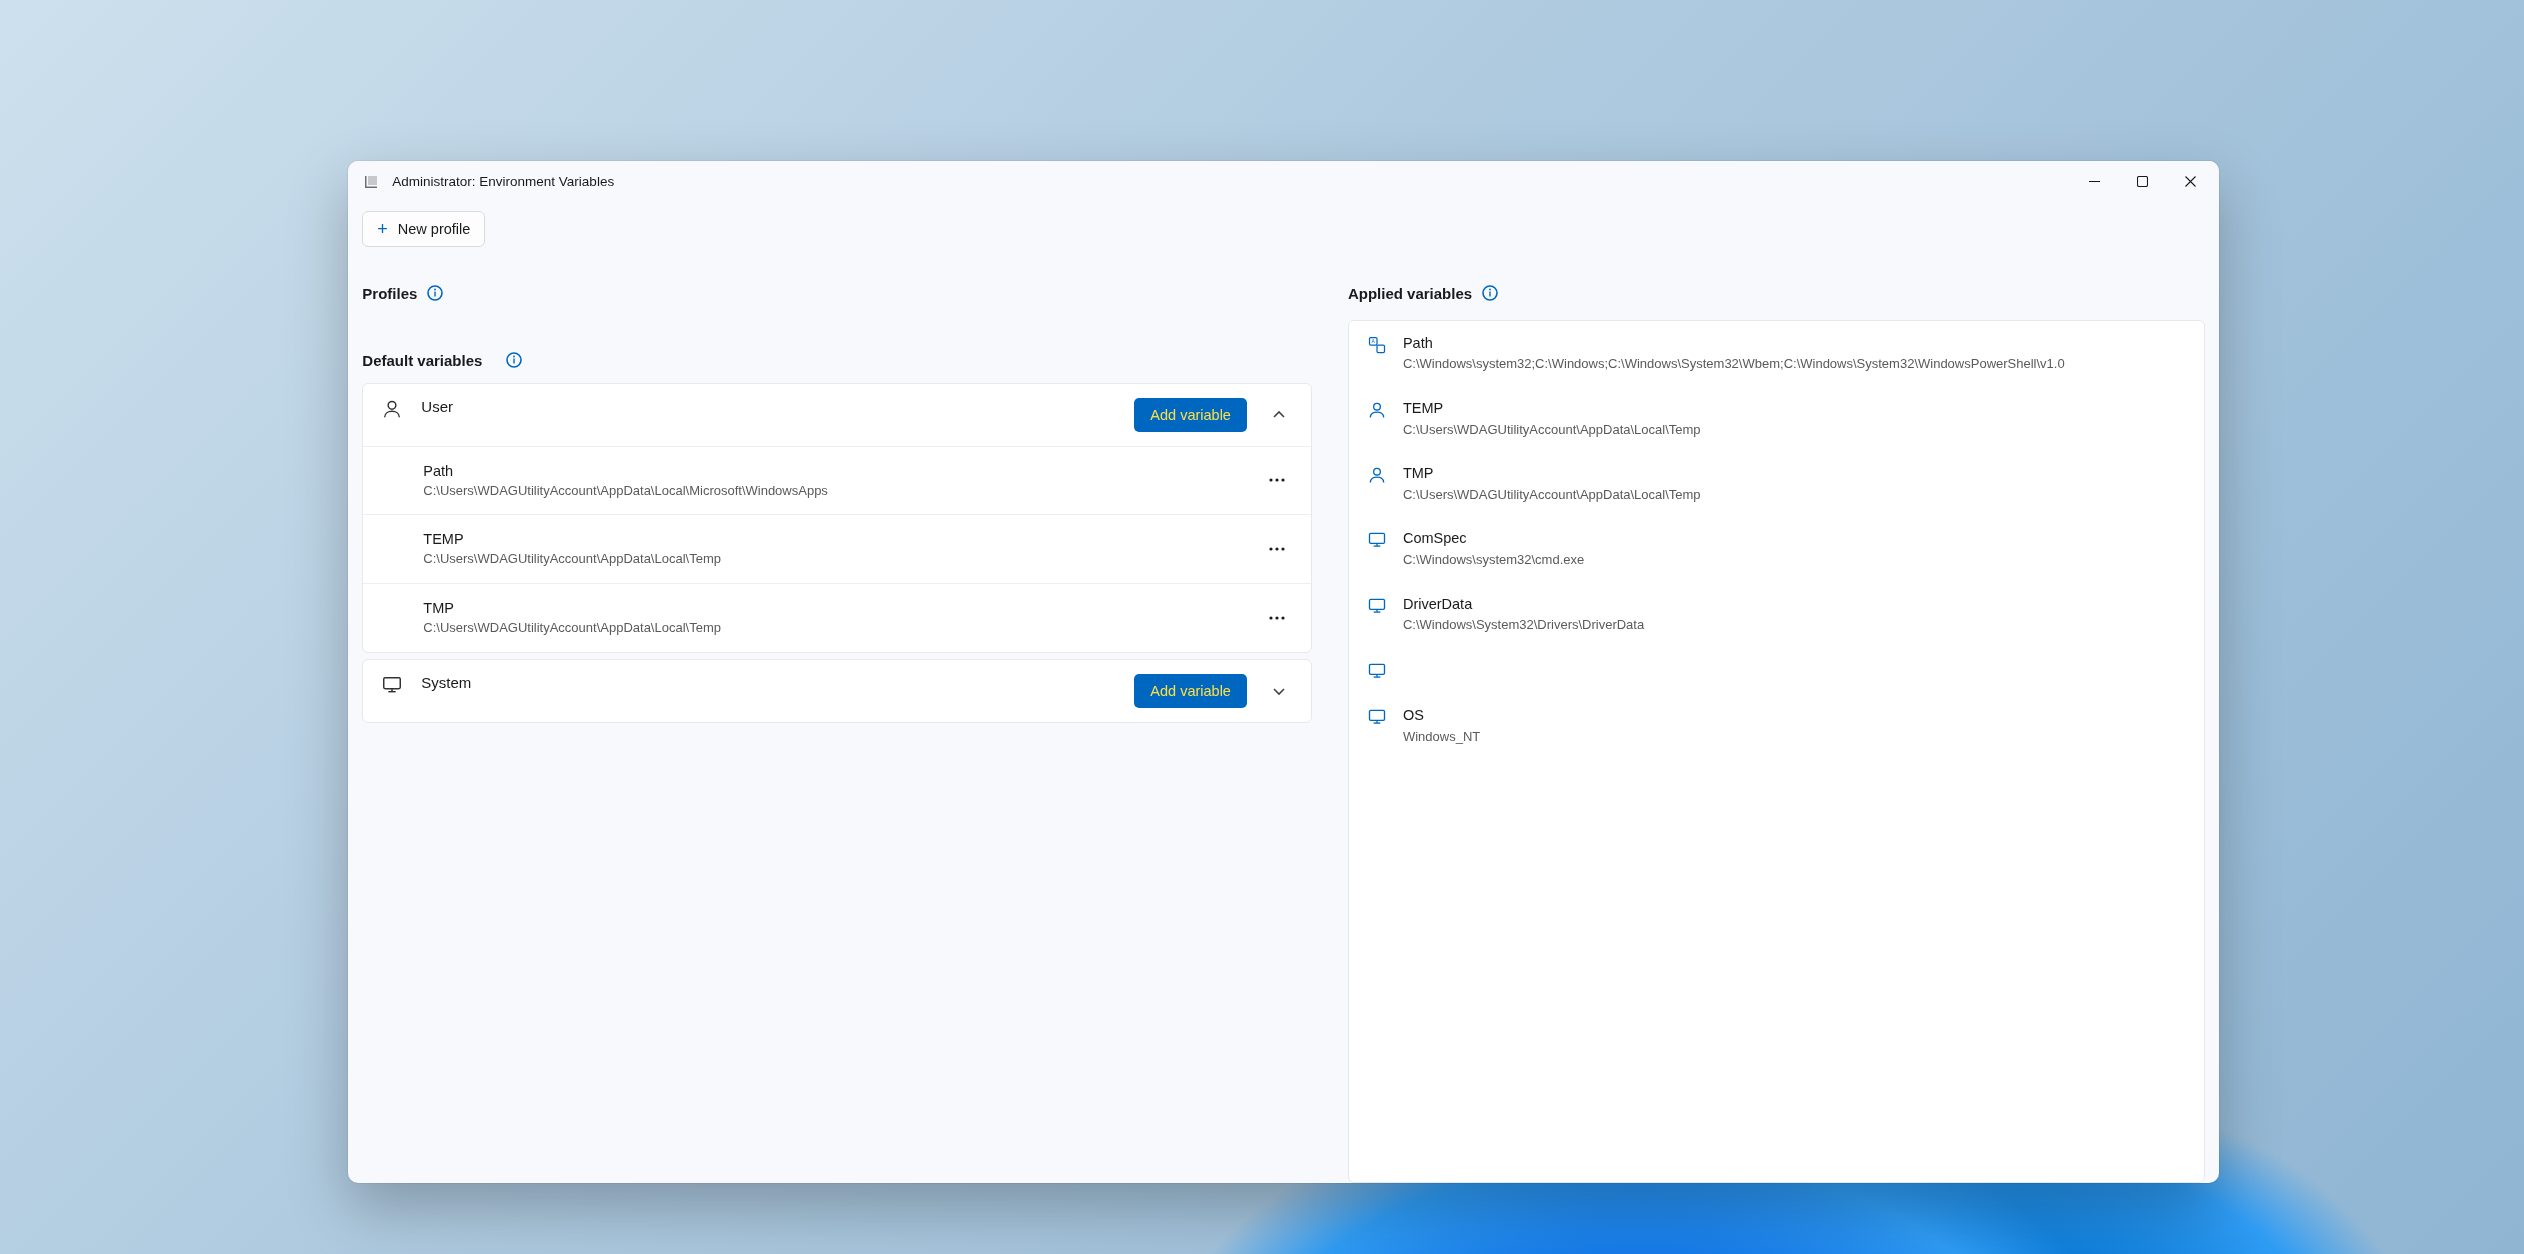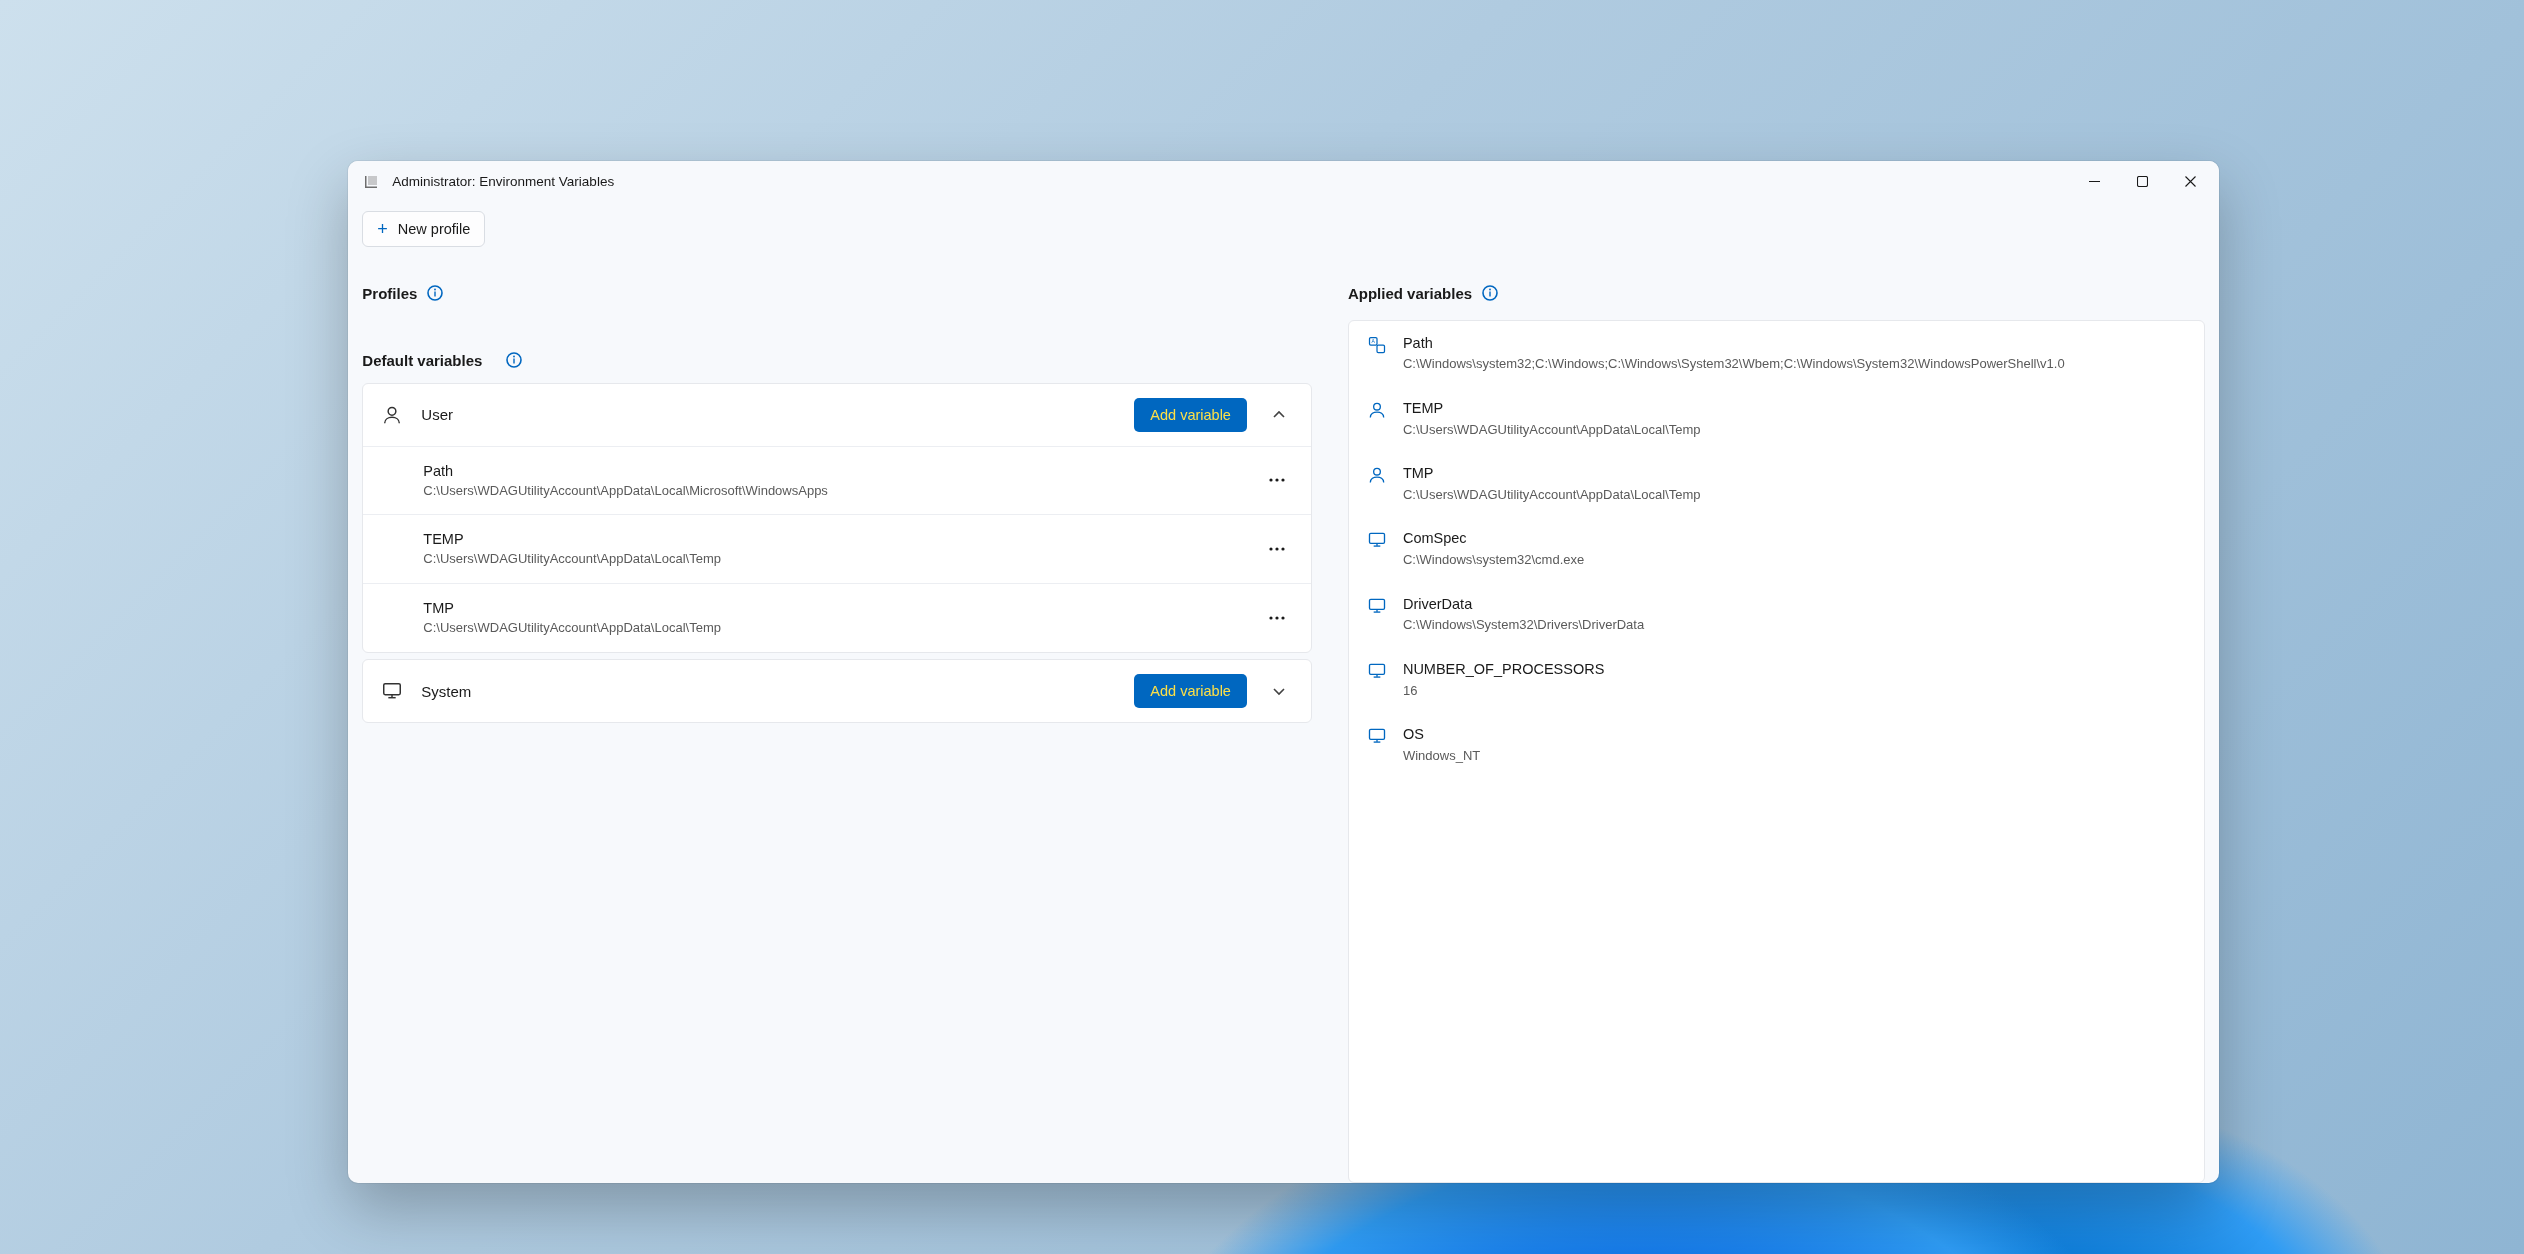--- a/index.html
+++ b/index.html
@@ -87,21 +87,21 @@
     margin: 32px 0 14px 0;
   }
   .card {
     background:#fff;
     border:1px solid #e6e8ec;
     border-radius:6px;
     overflow:hidden;
   }
   .card + .card { margin-top: 6px; }
   .scope-row {
-    display:flex; align-items:center;
+    display:flex; 
     padding: 14px 18px;
     gap: 18px;
   }
   .scope-icon { width:22px; height:22px; color:#323232; flex-shrink:0; }
   .scope-label { font-size:15px; color:#1a1a1a; flex:1; }
   .btn-primary {
     background:#0067c0;
     color:#fde047;
     border:none;
     border-radius:5px;
@@ -354,24 +354,20 @@
             </div>
           </div>
           <div class="applied-row">
             <span class="applied-icon">
               <svg viewBox="0 0 24 24" width="20" height="20">
                 <rect x="3" y="4" width="18" height="12" rx="1.5" fill="none" stroke="currentColor" stroke-width="1.6"></rect>
                 <rect x="8" y="18.5" width="8" height="1.6" fill="currentColor"></rect>
                 <rect x="11.2" y="16" width="1.6" height="3" fill="currentColor"></rect>
               </svg>
             </span>
-            <div class="applied-text">
-              <div class="applied-name">NUMBER_OF_PROCESSORS</div>
-              <div class="applied-val">16</div>
-            </div>
           </div>
           <div class="applied-row">
             <span class="applied-icon">
               <svg viewBox="0 0 24 24" width="20" height="20">
                 <rect x="3" y="4" width="18" height="12" rx="1.5" fill="none" stroke="currentColor" stroke-width="1.6"></rect>
                 <rect x="8" y="18.5" width="8" height="1.6" fill="currentColor"></rect>
                 <rect x="11.2" y="16" width="1.6" height="3" fill="currentColor"></rect>
               </svg>
             </span>
             <div class="applied-text">

